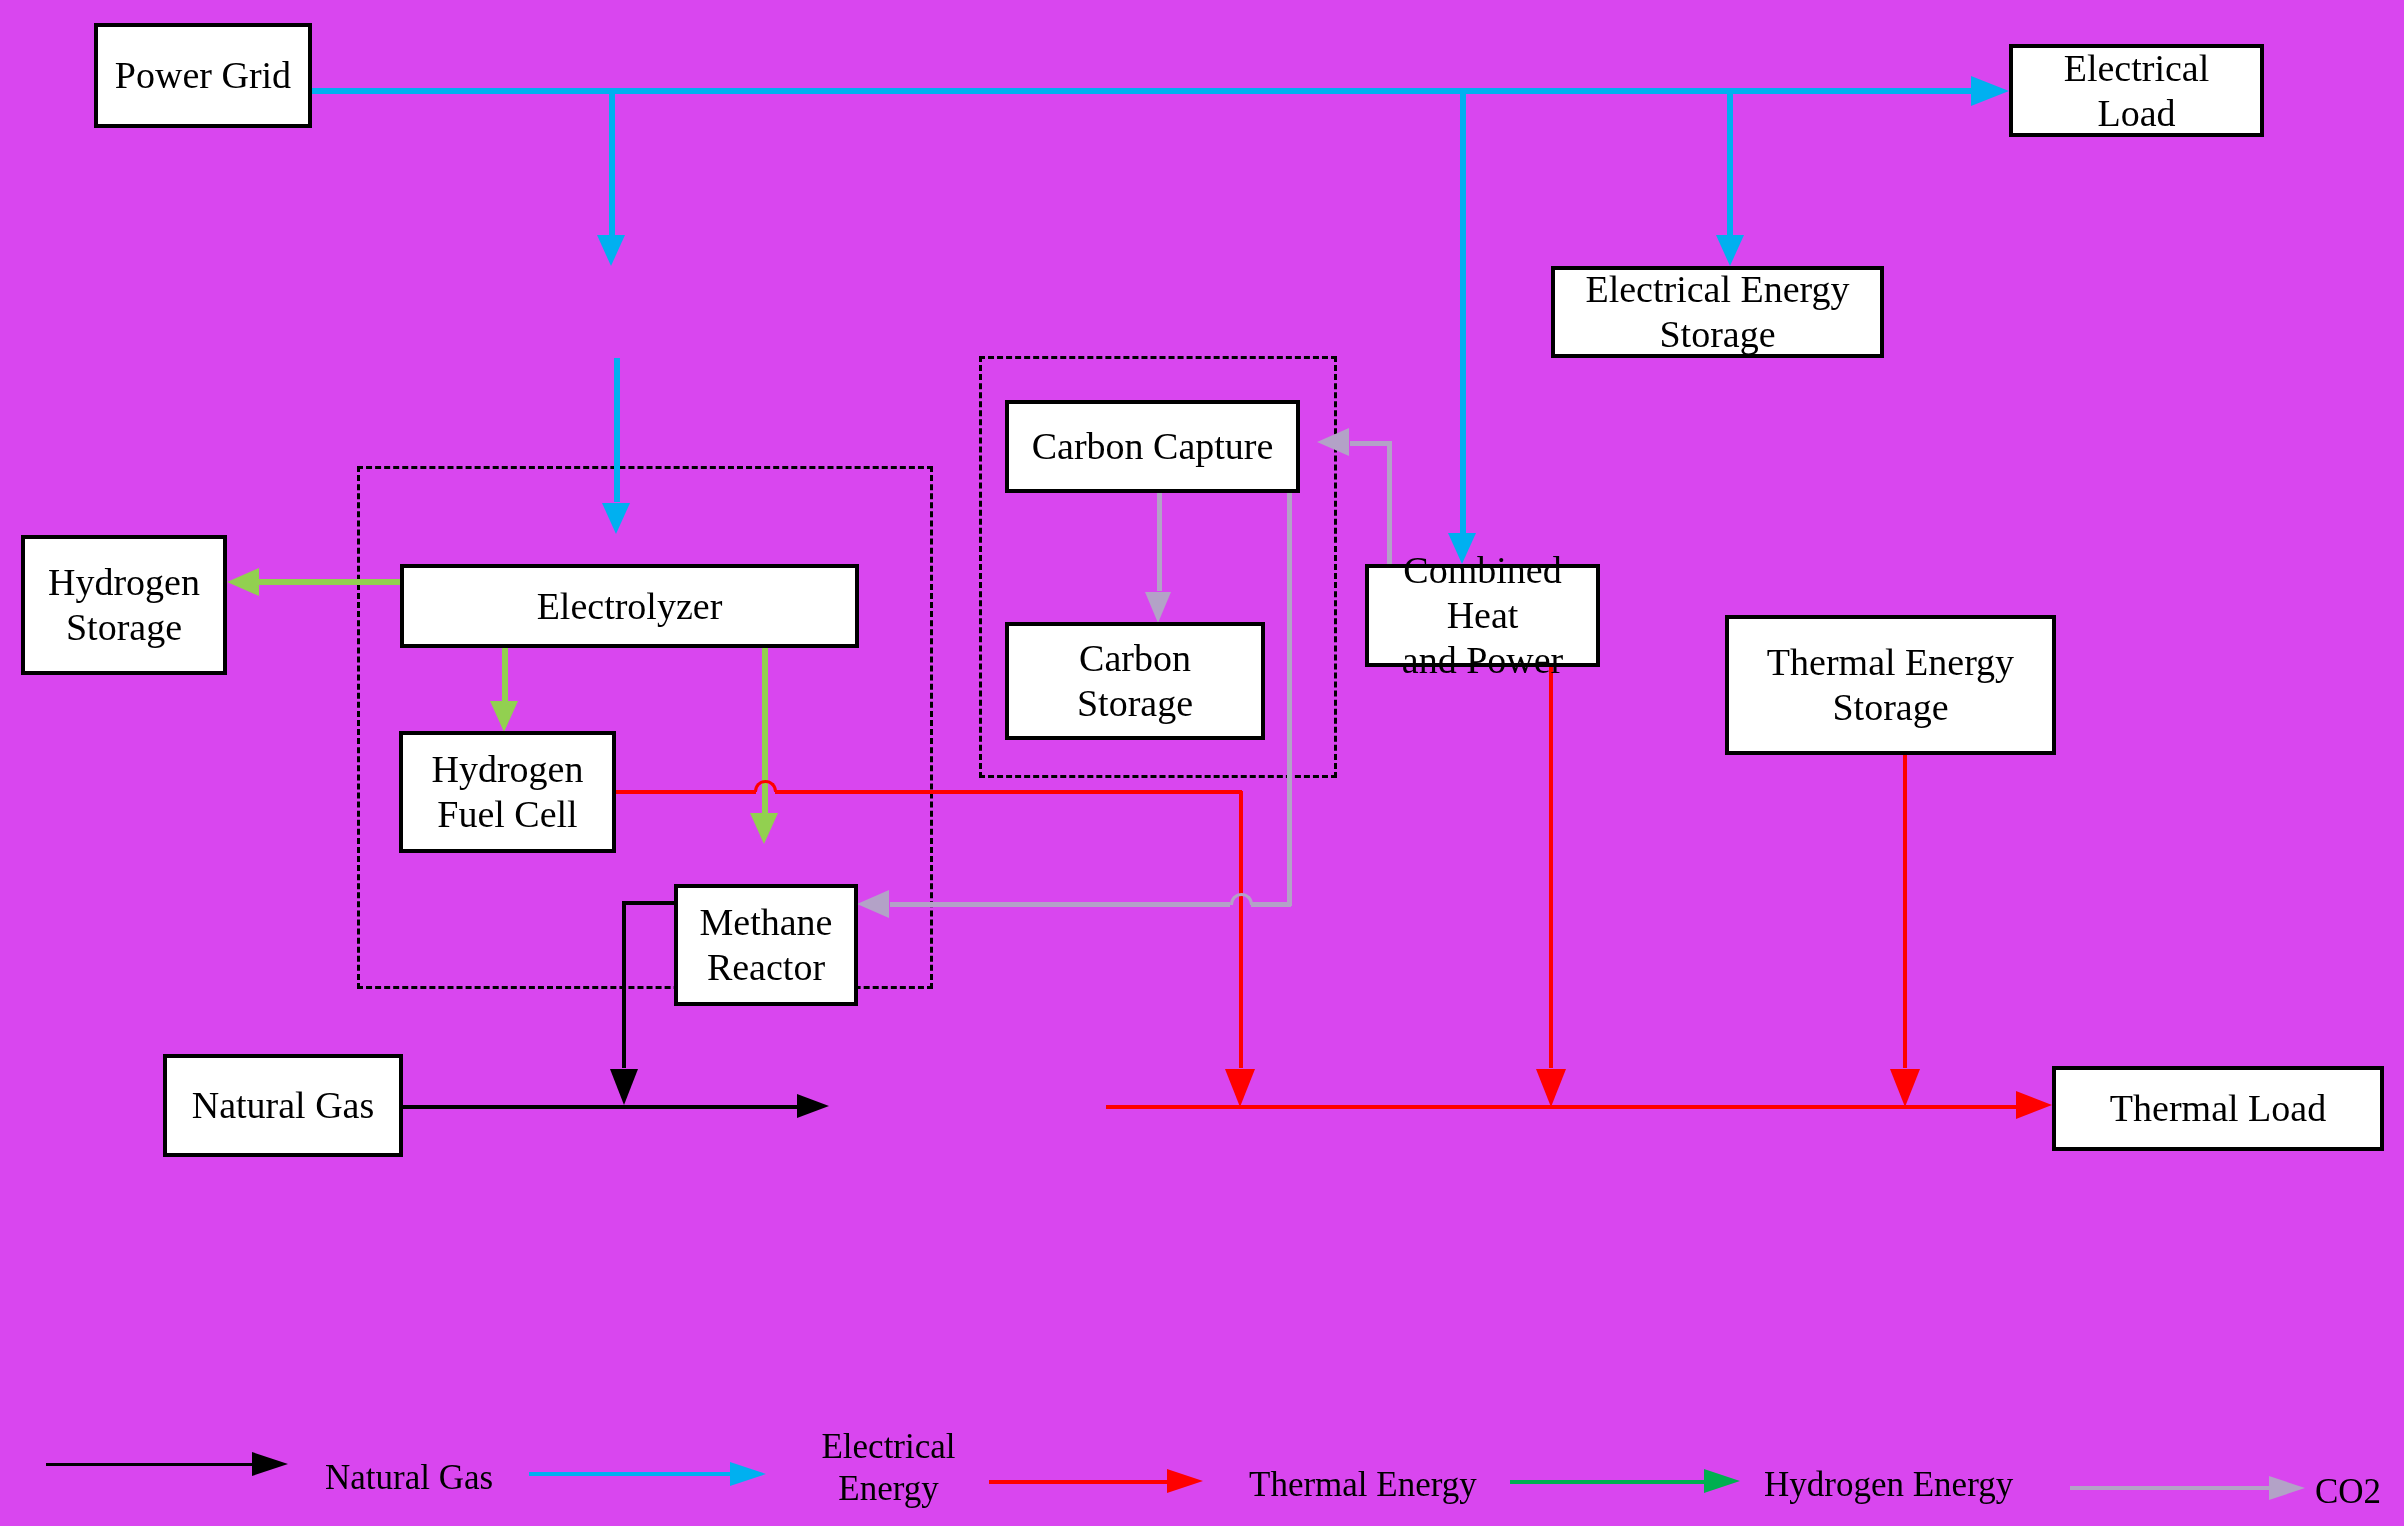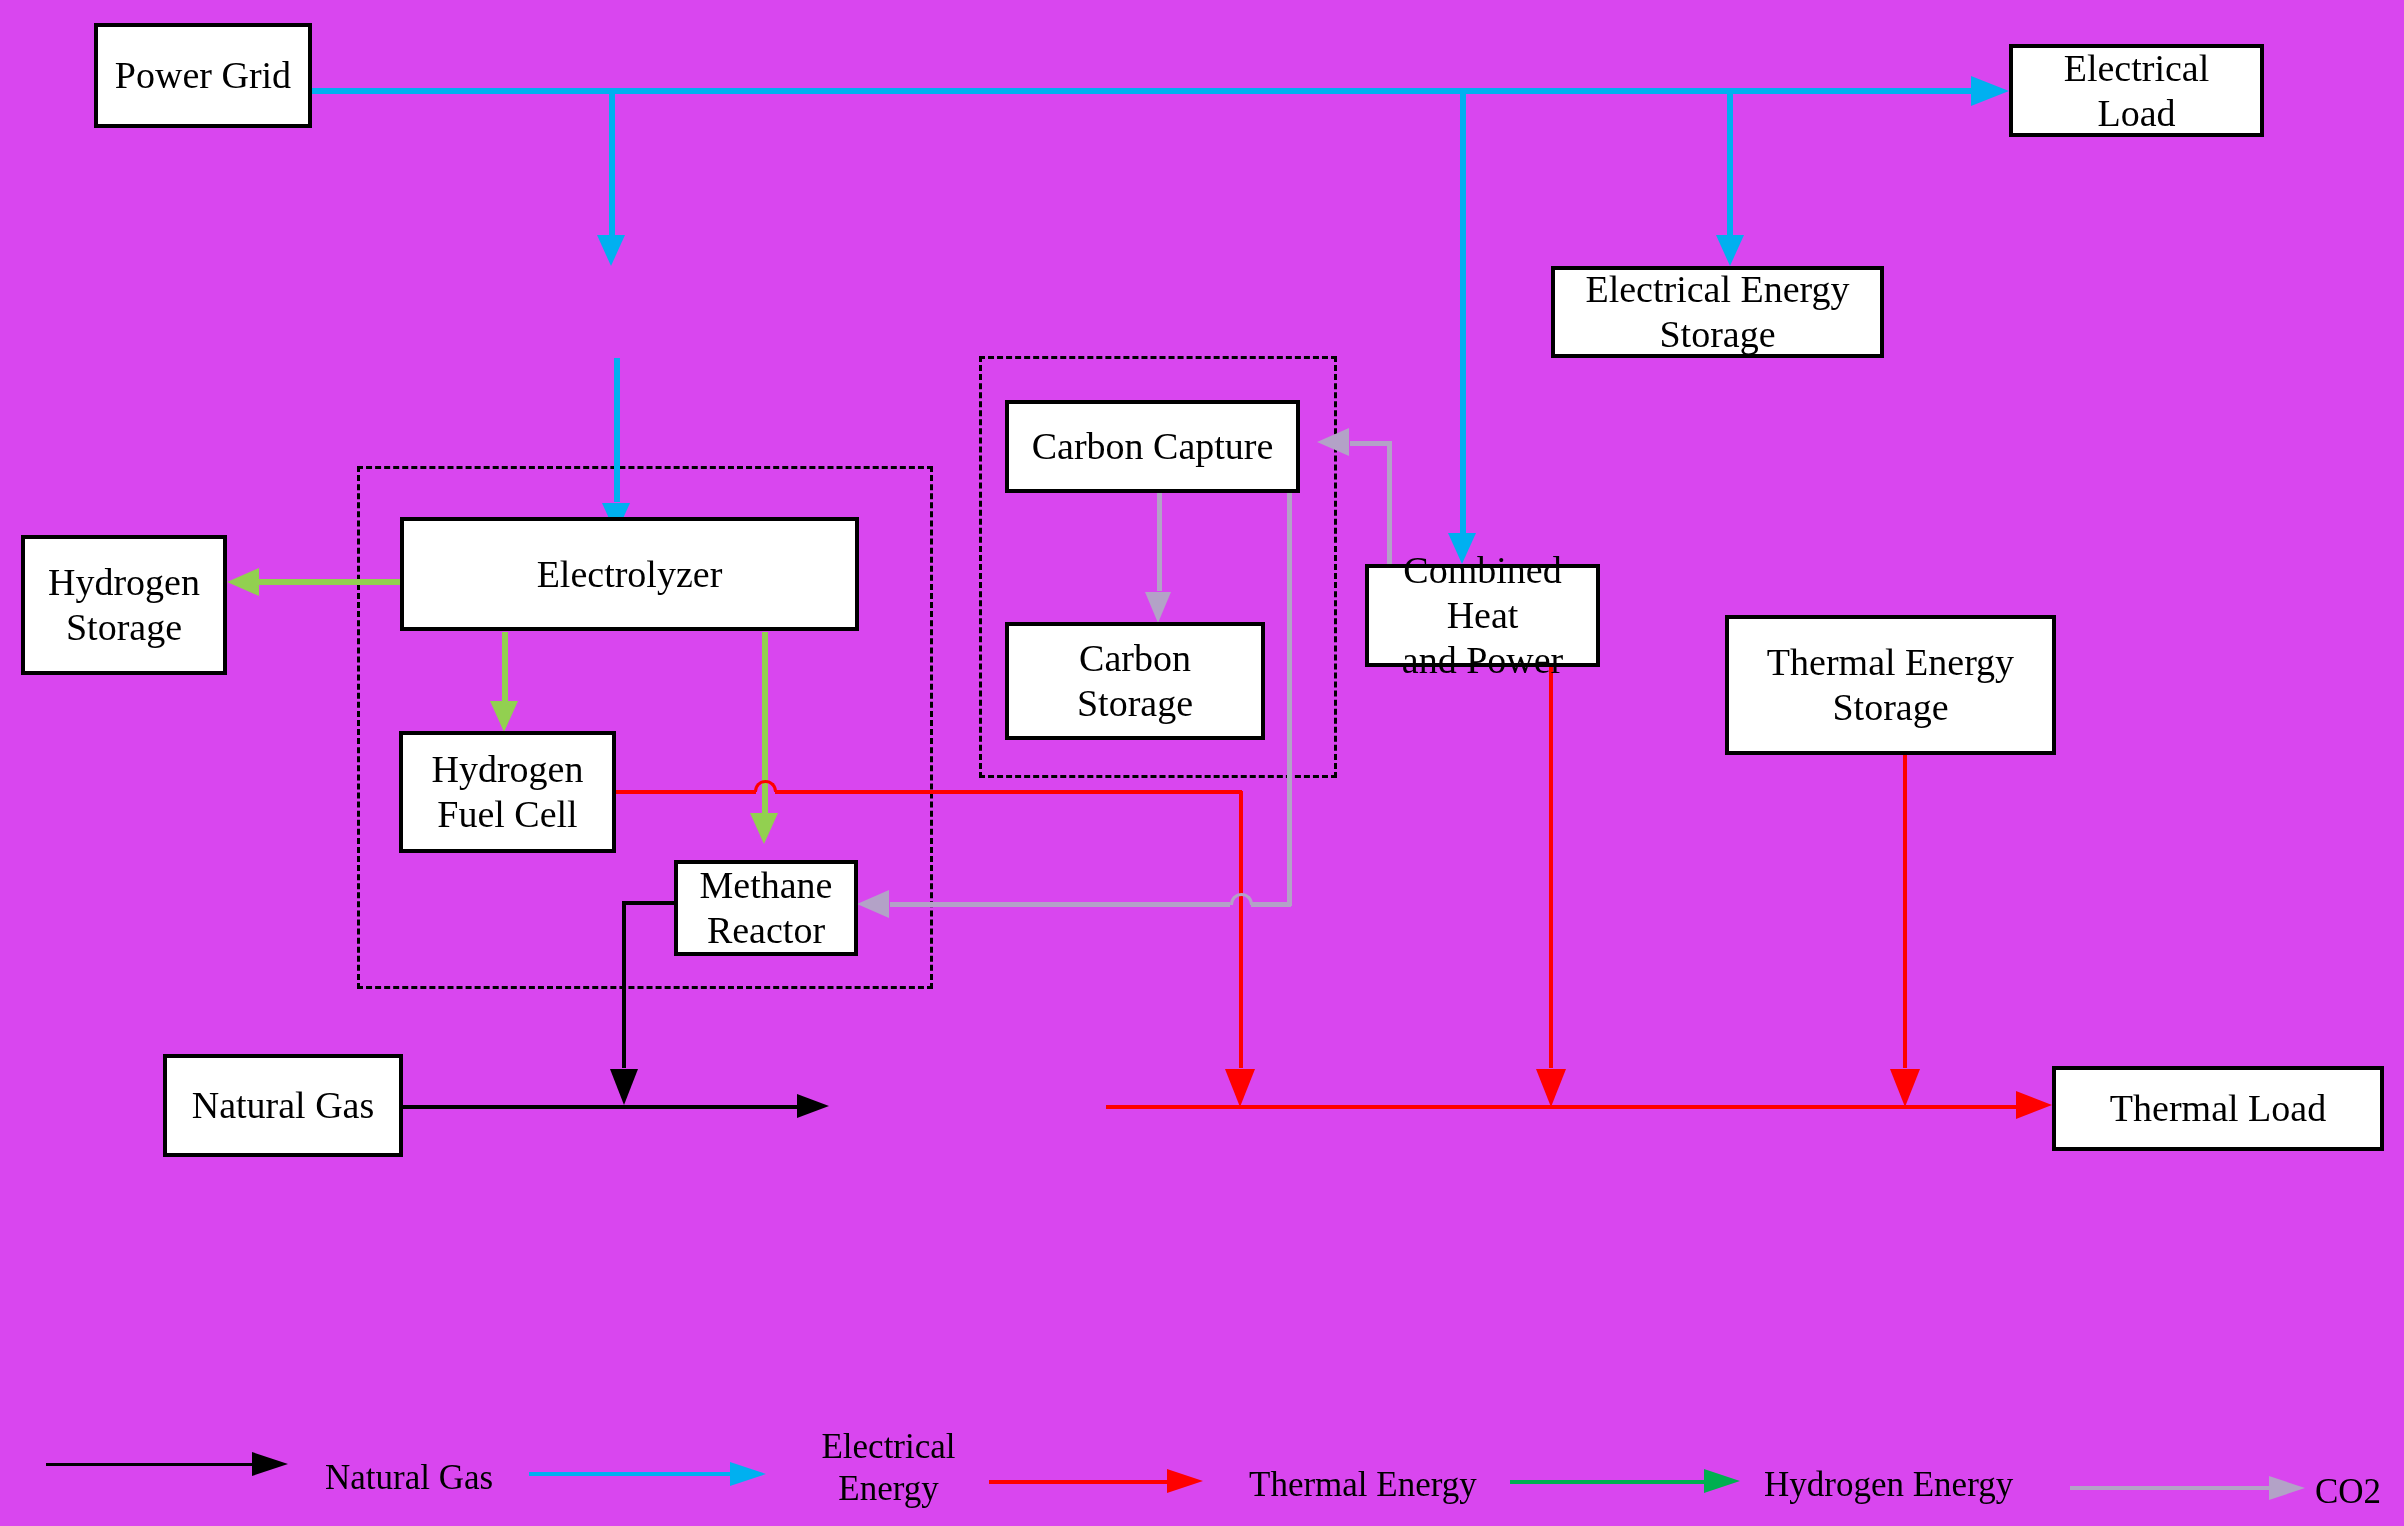--- a/index.html
+++ b/index.html
@@ -103,24 +103,24 @@
   <div class="seg purple" style="left:890px;top:902px;width:340px;height:4.8px"></div>
   <div class="tri tl-purple" style="left:857px;top:890px"></div>
 
   <div class="box" style="left:94px;top:23px;width:218px;height:105px">Power Grid</div>
   <div class="box" style="left:2009px;top:44px;width:255px;height:93px">Electrical
 Load</div>
   <div class="box" style="left:1551px;top:266px;width:333px;height:92px">Electrical Energy
 Storage</div>
   <div class="box" style="left:21px;top:535px;width:206px;height:140px">Hydrogen
 Storage</div>
-  <div class="box" style="left:400px;top:517px;width:459px;height:114px">Electrolyzer</div>
+  <div class="box" style="left:400px;top:564px;width:459px;height:84px">Electrolyzer</div>
   <div class="box" style="left:399px;top:731px;width:217px;height:122px">Hydrogen
 Fuel Cell</div>
-  <div class="box" style="left:674px;top:860px;width:184px;height:96px">Methane
+  <div class="box" style="left:674px;top:884px;width:184px;height:122px">Methane
 Reactor</div>
   <div class="box" style="left:1005px;top:400px;width:295px;height:93px">Carbon Capture</div>
   <div class="box" style="left:1005px;top:622px;width:260px;height:118px">Carbon
 Storage</div>
   <div class="box" style="left:1365px;top:564px;width:235px;height:103px">Combined Heat
 and Power</div>
   <div class="box" style="left:1725px;top:615px;width:331px;height:140px">Thermal Energy
 Storage</div>
   <div class="box" style="left:163px;top:1054px;width:240px;height:103px">Natural Gas</div>
   <div class="box" style="left:2052px;top:1066px;width:332px;height:85px">Thermal Load</div>

